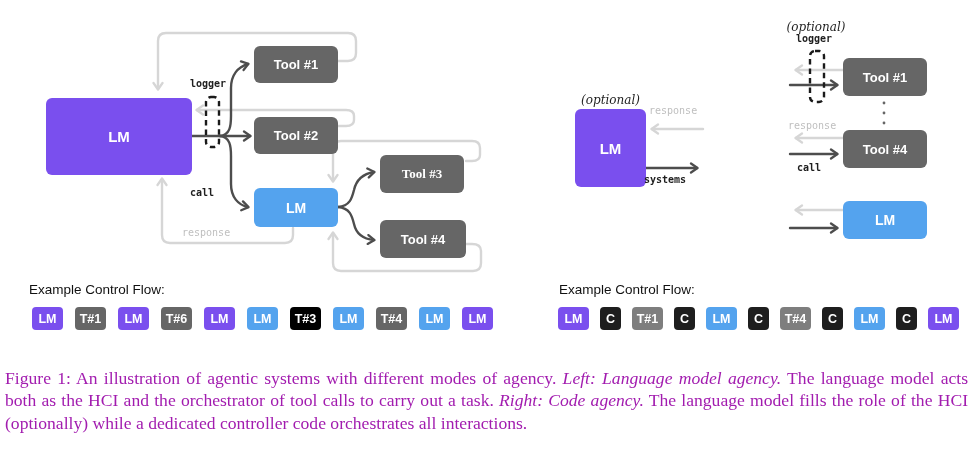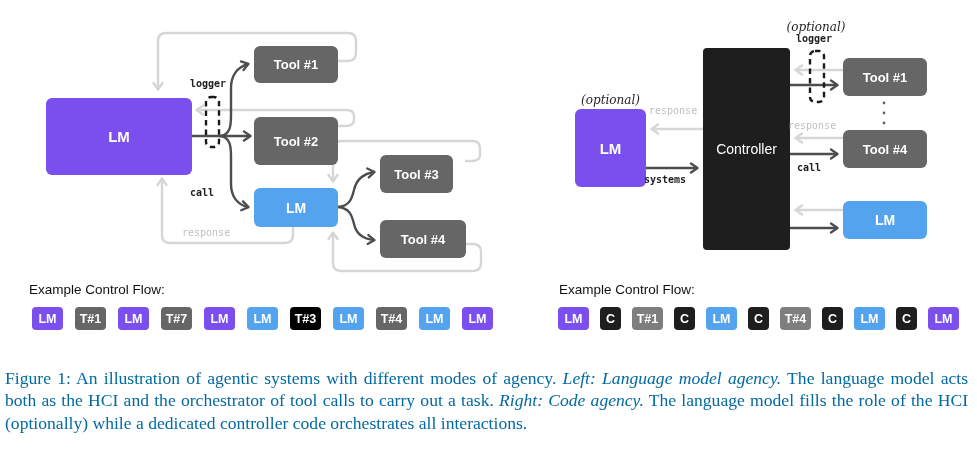--- a/index.html
+++ b/index.html
@@ -16,21 +16,21 @@
   .flow-title{position:absolute;z-index:3;font-size:13.5px;color:#111;}
   .chip-row{position:absolute;z-index:3;display:flex;align-items:center;}
   .chip-row.left{gap:12px;}
   .chip-row.right{gap:11px;}
   .chip{height:23px;min-width:31px;box-sizing:border-box;display:flex;align-items:center;
         justify-content:center;border-radius:4px;color:#fff;font-weight:700;font-size:12.5px;
         padding:0 2px;}
   .chip.narrow{min-width:21px;}
   #caption{position:absolute;left:5px;top:349px;width:963px;z-index:3;
            font-family:"Liberation Serif",serif;font-size:17.6px;line-height:1.29;
-           color:#0369a1;text-align:justify;}
+           color:#a21caf;text-align:justify;}
   #caption em{font-style:italic;}
 </style>
 </head>
 <body>
 
 <div id="fig">
 
   <svg class="wires" width="977" height="345" viewBox="0 0 977 345">
     <defs>
       <marker id="mD" viewBox="0 0 12 12" markerWidth="12" markerHeight="12" refX="8" refY="6" orient="auto" markerUnits="userSpaceOnUse">
@@ -80,66 +80,63 @@
       <circle cx="884" cy="123" r="1.4"></circle>
     </g>
   </svg>
 
   <div class="box" style="left: 46px; top: 98px; width: 146px; height: 77px; font-size: 15px; background: rgb(122, 79, 238);">
     <span>LM</span>
   </div>
   <div class="box" style="left: 254px; top: 46px; width: 84px; height: 37px; font-size: 13px; background: rgb(102, 102, 102);">
     <span>Tool #1</span>
   </div>
-  <div class="box" style="left: 254px; top: 117px; width: 84px; height: 48px; font-size: 13px; background: rgb(102, 102, 102);">
+  <div class="box" style="left: 254px; top: 117px; width: 84px; height: 37px; font-size: 13px; background: rgb(102, 102, 102);">
     <span>Tool #2</span>
   </div>
   <div class="box" style="left: 254px; top: 188px; width: 84px; height: 39px; font-size: 14px; background: rgb(84, 163, 238);">
     <span>LM</span>
   </div>
-  <div class="box" style="left: 380px; top: 155px; width: 73px; height: 38px; font-size: 13px; background: rgb(102, 102, 102);">
+  <div class="box" style="left: 380px; top: 155px; width: 84px; height: 38px; font-size: 13px; background: rgb(102, 102, 102); font-family: Liberation Serif, serif;">
     <span>Tool #3</span>
   </div>
   <div class="box" style="left: 380px; top: 220px; width: 86px; height: 38px; font-size: 13px; background: rgb(102, 102, 102);">
     <span>Tool #4</span>
   </div>
 
   <span class="mlabel" style="left:190px;top:78px;width:42px;">logger</span>
   <span class="mlabel" style="left:190px;top:187px;width:42px;">call</span>
   <span class="mlabel soft" style="left:182px;top:227px;width:60px;">response</span>
 
   <span class="hand" style="left:575px;top:93px;width:71px;">(optional)</span>
   <div class="box" style="left: 575px; top: 109px; width: 71px; height: 78px; font-size: 15px; background: rgb(122, 79, 238);">
     <span>LM</span>
   </div>
   <span class="mlabel soft" style="left:649px;top:105px;width:60px;">response</span>
   <span class="mlabel" style="left:644px;top:174px;width:56px;">systems</span>
-  <div class="box" style="left: 703px; top: 48px; width: 87px; height: 202px; font-size: 14px; font-weight: 400; border-radius: 4px; background: rgb(30, 30, 30);">
-    <span>Controller</span>
-  </div>
   <span class="hand" style="left:781px;top:20px;width:70px;">(optional)</span>
   <span class="mlabel" style="left:796px;top:33px;width:40px;">logger</span>
   <div class="box" style="left: 843px; top: 58px; width: 84px; height: 38px; font-size: 13px; background: rgb(102, 102, 102);">
     <span>Tool #1</span>
   </div>
   <span class="mlabel soft" style="left:788px;top:120px;width:60px;">response</span>
   <div class="box" style="left: 843px; top: 130px; width: 84px; height: 38px; font-size: 13px; background: rgb(102, 102, 102);">
     <span>Tool #4</span>
   </div>
   <span class="mlabel" style="left:797px;top:162px;width:40px;">call</span>
   <div class="box" style="left: 843px; top: 201px; width: 84px; height: 38px; font-size: 14px; background: rgb(84, 163, 238);">
     <span>LM</span>
   </div>
 
   <span class="flow-title" style="left:29px;top:282px;">Example Control Flow:</span>
   <div class="chip-row left" style="left:32px;top:307px;">
       <span class="chip" style="background: rgb(122, 79, 238);">LM</span>
       <span class="chip" style="background: rgb(102, 102, 102);">T#1</span>
       <span class="chip" style="background: rgb(122, 79, 238);">LM</span>
-      <span class="chip" style="background: rgb(102, 102, 102);">T#7</span>
+      <span class="chip" style="background: rgb(102, 102, 102);">T#6</span>
       <span class="chip" style="background: rgb(122, 79, 238);">LM</span>
       <span class="chip" style="background: rgb(84, 163, 238);">LM</span>
       <span class="chip" style="background: #000000;">T#3</span>
       <span class="chip" style="background: rgb(84, 163, 238);">LM</span>
       <span class="chip" style="background: rgb(102, 102, 102);">T#4</span>
       <span class="chip" style="background: rgb(84, 163, 238);">LM</span>
       <span class="chip" style="background: rgb(122, 79, 238);">LM</span>
     </div>
 
   <span class="flow-title" style="left:559px;top:282px;">Example Control Flow:</span>

